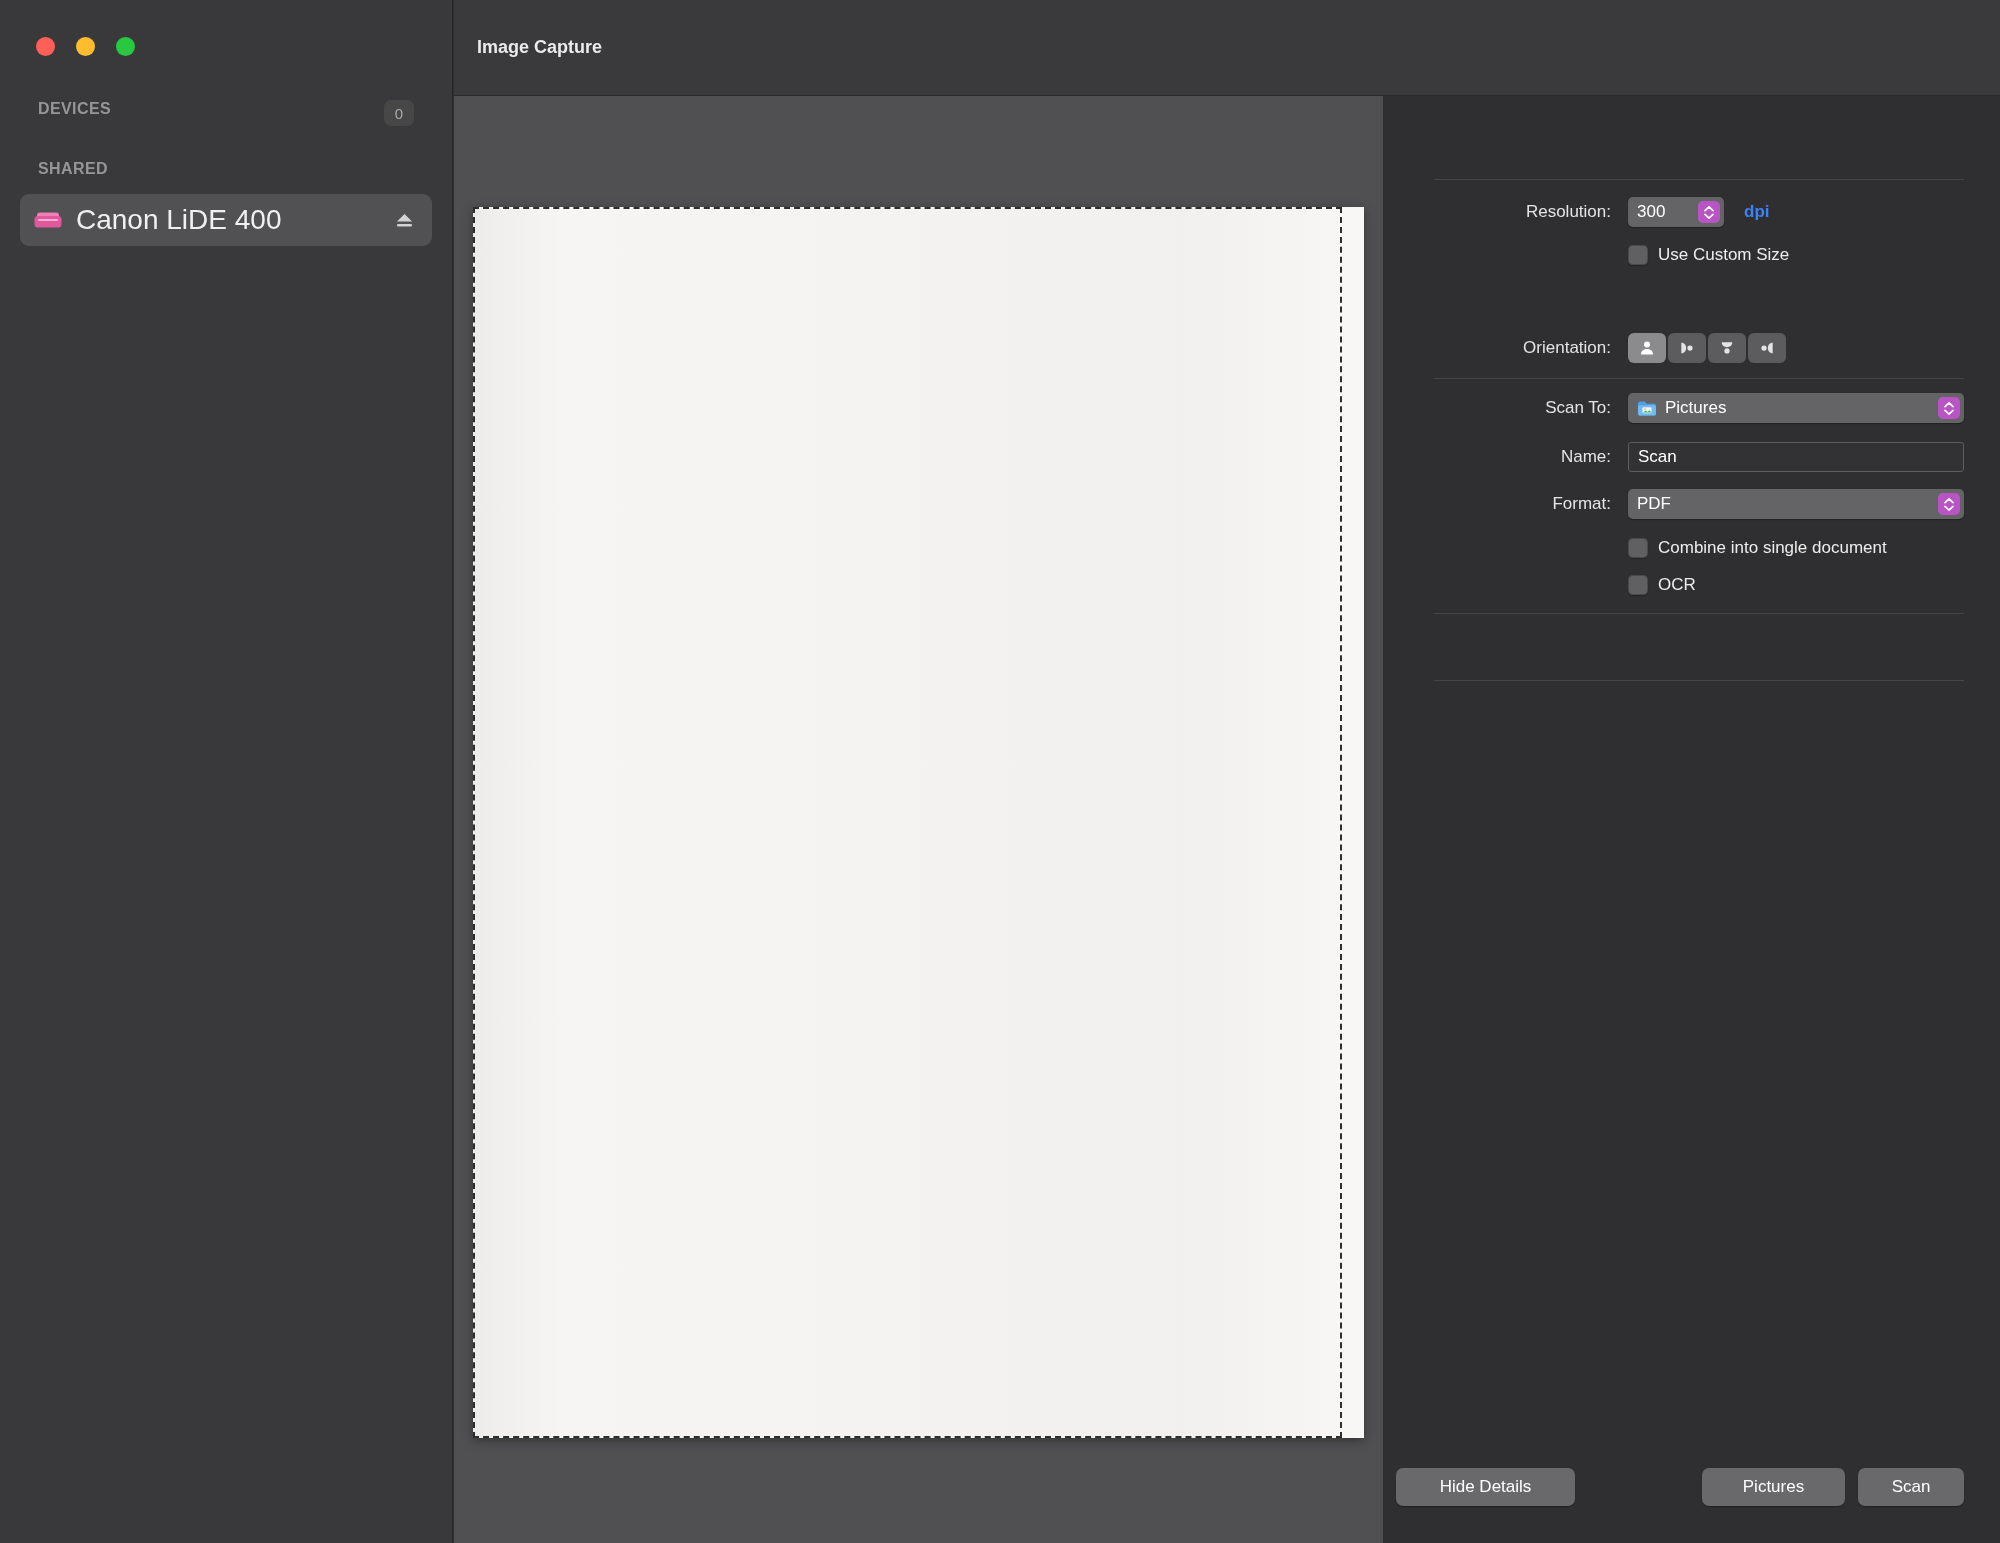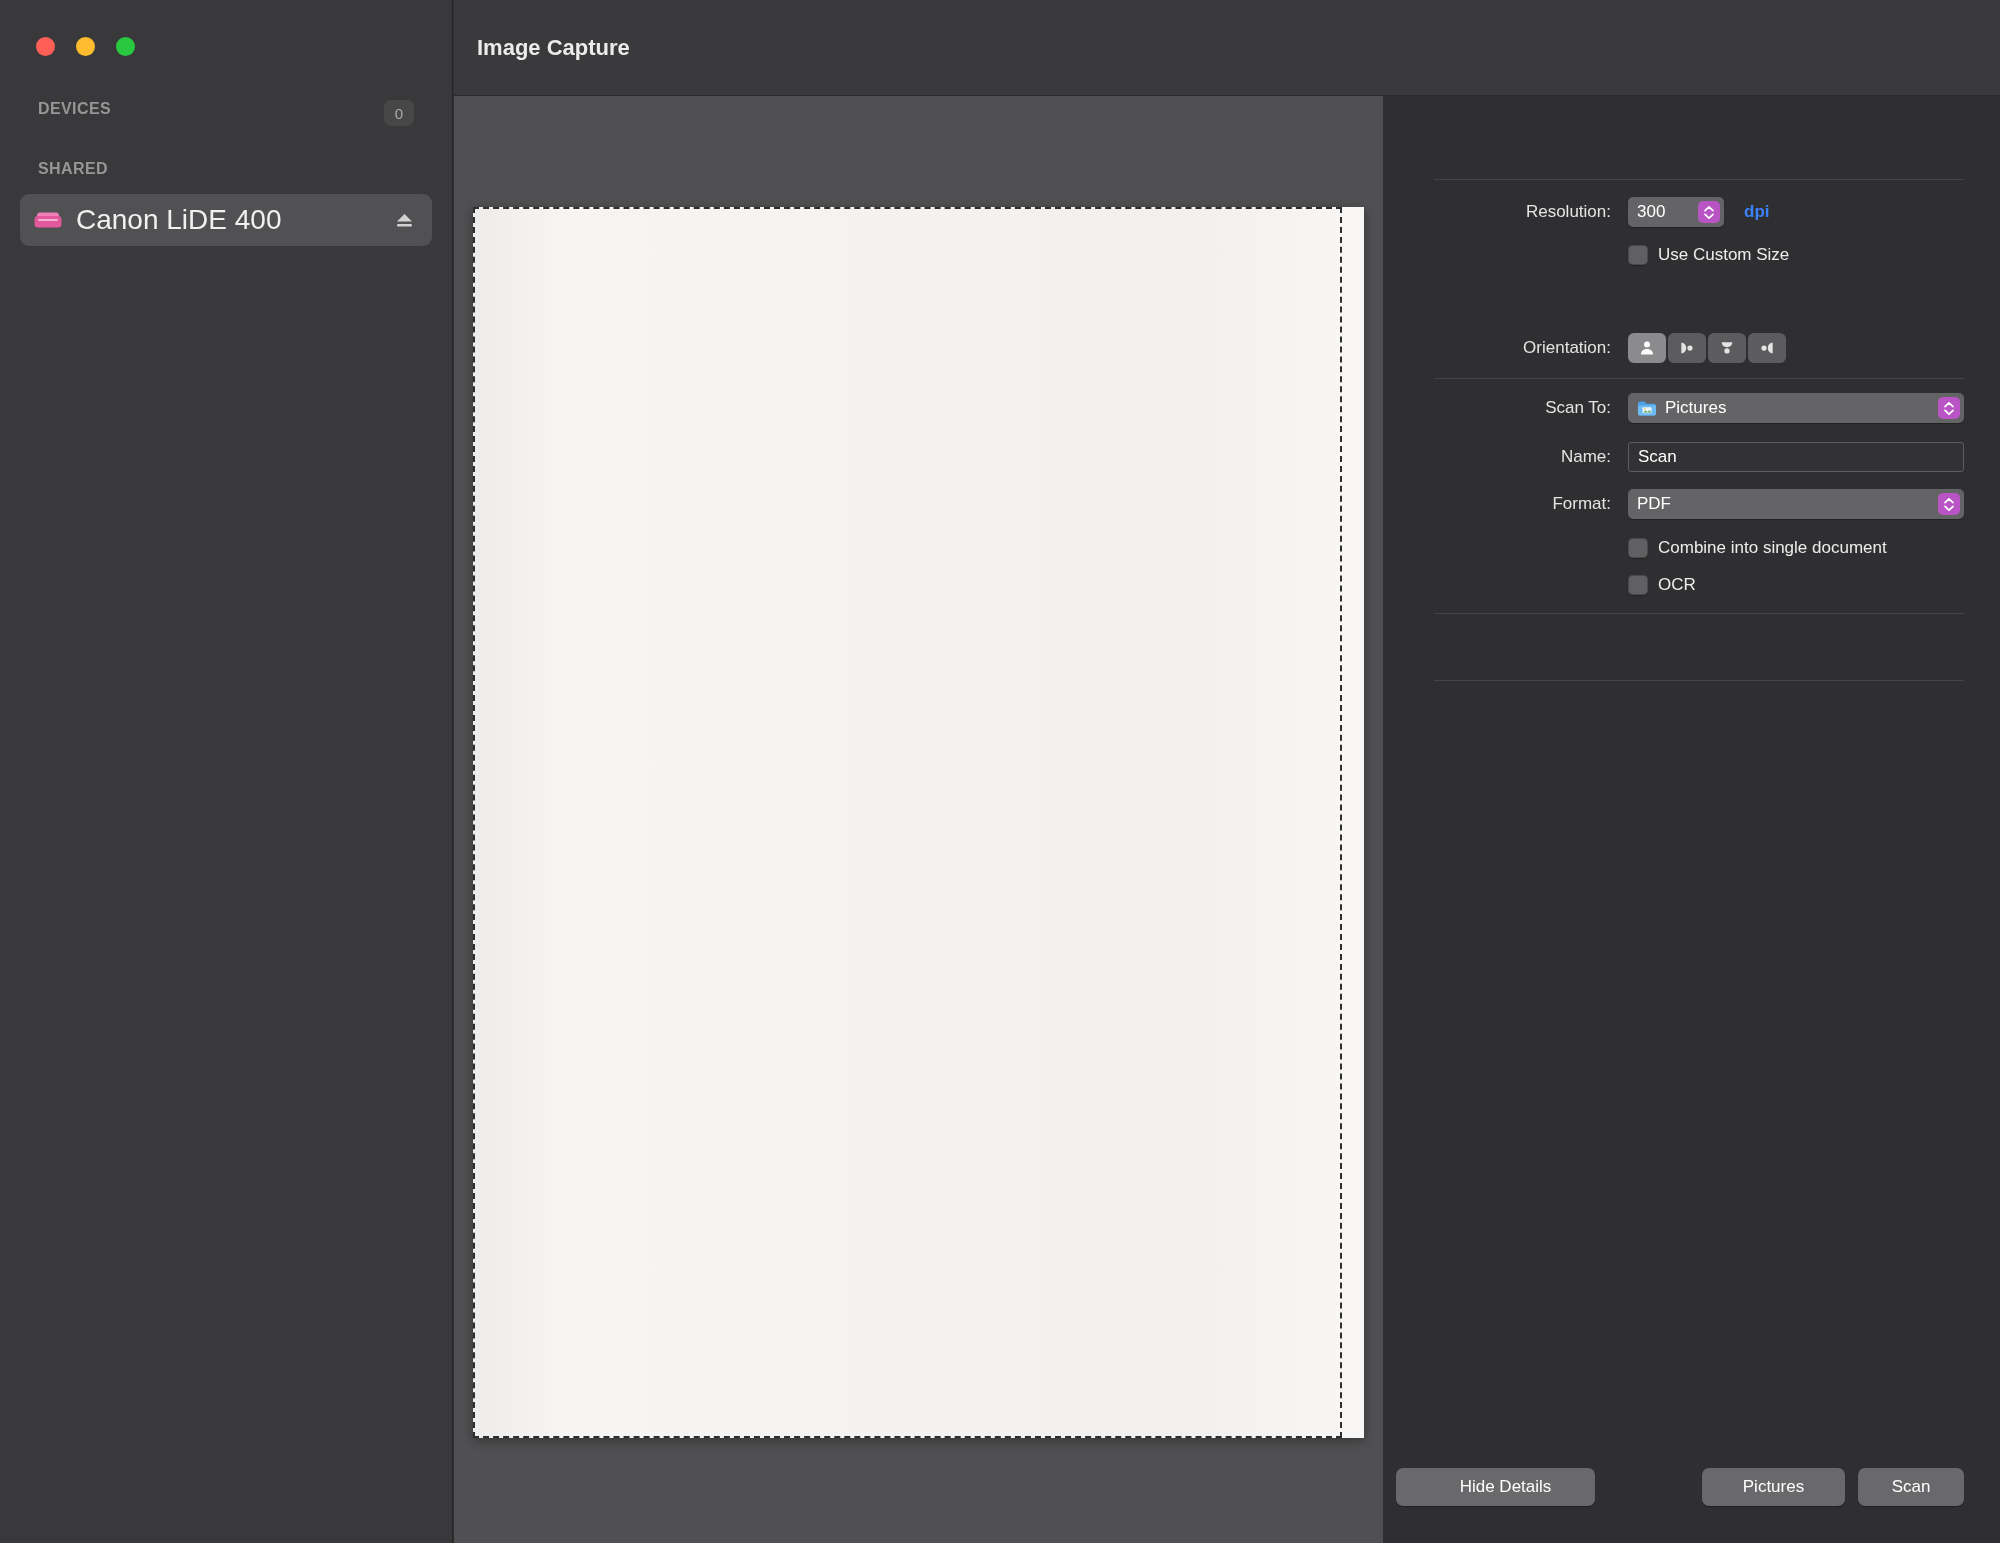--- a/index.html
+++ b/index.html
@@ -17,21 +17,21 @@
   .side-header{font-size:16px;font-weight:bold;color:#969696;letter-spacing:0.4px;}
   .badge{margin-left:auto;min-width:30px;height:26px;border-radius:7px;background:#474747;color:#ababab;font-size:15px;display:flex;align-items:center;justify-content:center;}
   .device-row{position:absolute;left:20px;right:20px;top:194px;height:52px;border-radius:9px;display:flex;align-items:center;padding:0 18px 0 14px;box-sizing:border-box;}
   .device-row.selected{background:#515153;}
   .scanner-icon{flex:none;display:flex;align-items:center;}
   .device-name{margin-left:14px;font-size:28px;color:#f0f0f0;}
   .eject{margin-left:auto;display:flex;align-items:center;}
 
   
   .titlebar{position:absolute;left:454px;top:0;right:0;height:95px;background:#3a3a3c;border-bottom:1px solid #2a2a2a;display:flex;align-items:center;}
-  .title{margin-left:23px;font-size:22px;font-weight:bold;color:#ebebeb;}
+  .title{margin-left:23px;font-size:18px;font-weight:bold;color:#ebebeb;}
 
   
   .preview{position:absolute;left:454px;top:96px;width:929px;height:1447px;background:#505052;}
   .scan-doc{position:absolute;left:19px;top:111px;width:891px;height:1231px;background:linear-gradient(90deg,#edecea 0%,#f6f5f3 10%,#f3f2f0 55%,#f1f0ee 80%,#f8f7f5 100%);box-shadow:0 3px 10px rgba(0,0,0,0.35);}
   .ants{position:absolute;top:0;left:0;right:22px;bottom:0;border:2px dashed #2e2e2e;box-sizing:border-box;}
 
   
   .panel{position:absolute;left:1383px;top:96px;width:617px;height:1447px;background:#2f2f31;}
   .row{position:absolute;left:0;width:581px;display:flex;align-items:center;}
   .plabel{flex:none;width:228px;text-align:right;margin-right:17px;font-size:17px;color:#e4e4e4;}
@@ -218,21 +218,21 @@
     <div class="row" style="top:477px;height:24px;left:245px;">
       <span class="chk"></span>
       <span class="chklabel">OCR</span>
     </div>
 
     <div class="divider" style="top:517px;"></div>
 
 
     <div class="divider" style="top:584px;"></div>
 
-    <div class="btn" style="left:13px;width:179px;padding-left:20px;">
+    <div class="btn" style="left:13px;width:179px;">
       <span>Hide Details</span>
     </div>
     <div class="btn" style="left:319px;width:143px;">
       <span>Pictures</span>
     </div>
     <div class="btn" style="left:475px;width:106px;">
       <span>Scan</span>
     </div>
 
   </section>

